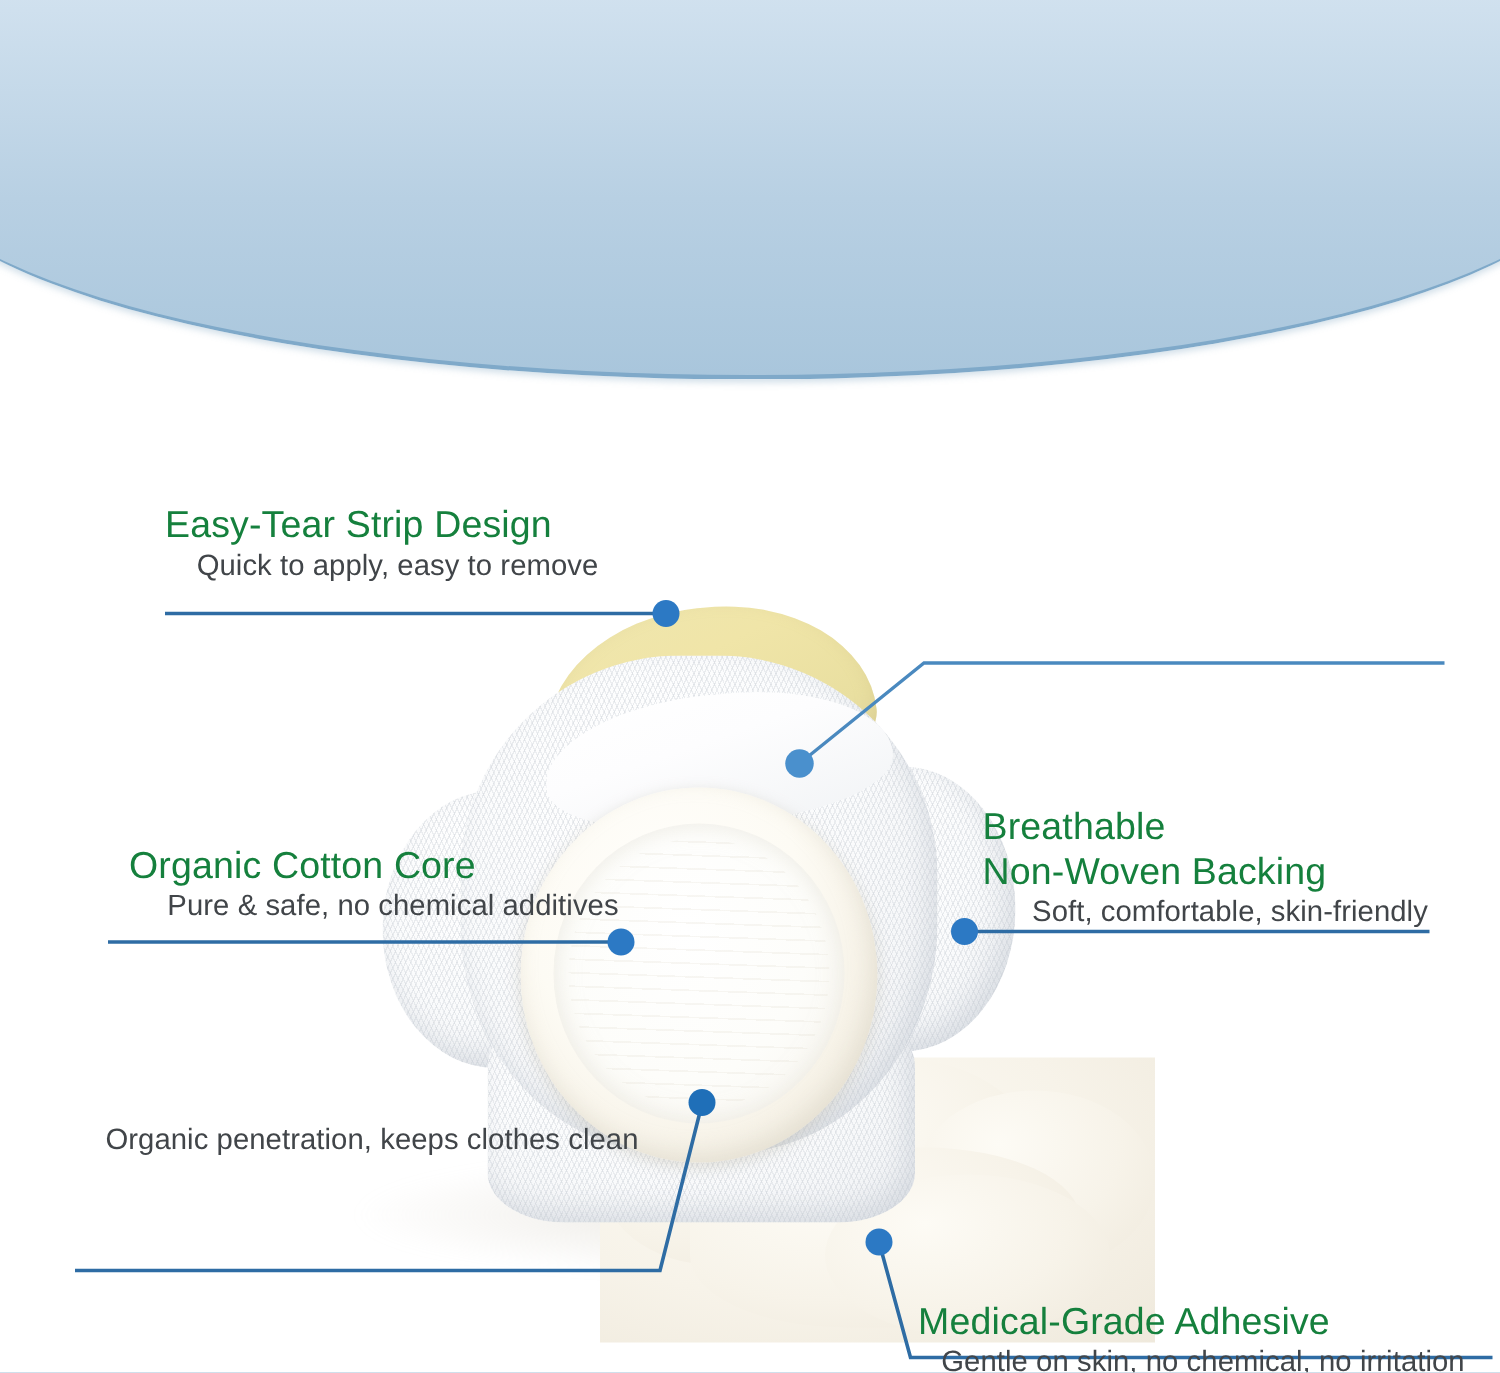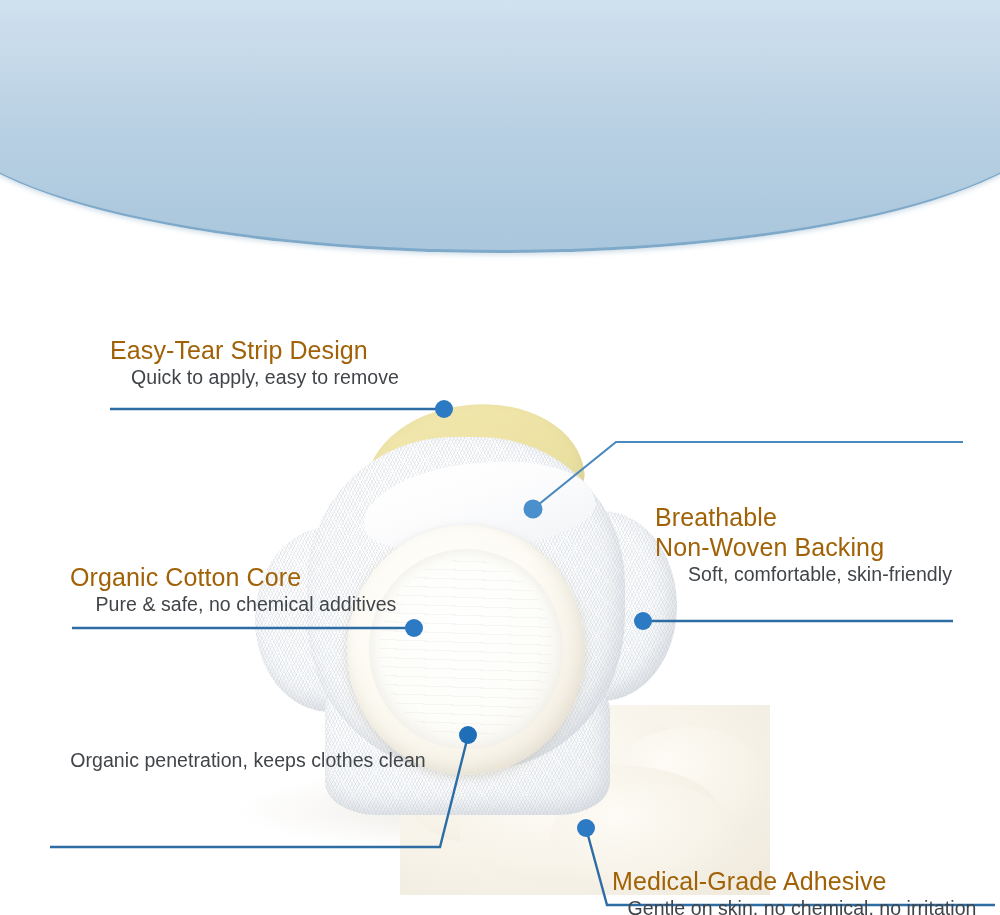--- a/index.html
+++ b/index.html
@@ -91,21 +91,21 @@
 
   .ground-shadow{
     position:absolute;left:240px;top:520px;width:520px;height:80px;
     background:radial-gradient(ellipse at 50% 50%, rgba(205,198,183,.40) 0%, rgba(205,198,183,0) 72%);
     filter:blur(5px);
   }
 
   
   .callout{position:absolute;}
   .c-title{
-    color:#a16207;
+    color:#15803d;
     font-size:25px;
     line-height:30px;
     font-weight:400;
     white-space:pre-line;
     letter-spacing:.1px;
   }
   .c-sub{
     color:#414549;
     font-size:19.5px;
     line-height:25px;
@@ -113,22 +113,22 @@
     letter-spacing:.05px;
     text-align:center;
   }
   .ta-left{text-align:left;}
 
   .leader{position:absolute;overflow:visible;pointer-events:none;}
 
   
   #co-easytear{left:110px;top:335px;width:310px;}
   #co-foam   {left:628px;top:370px;width:350px;}
-  #co-cotton {left:70px; top:562px;width:352px;}
-  #co-breath {left:655px;top:502px;width:330px;}
+  #co-cotton {left:86px; top:562px;width:352px;}
+  #co-breath {left:655px;top:536px;width:330px;}
   #co-tpu    {left:48px; top:748px;width:400px;}
   #co-adh    {left:612px;top:856px;width:380px;margin-top:10px;}
 </style>
 </head>
 <body>
 
 <div id="stage">
 
   <div class="banner-wrap">
     <div class="banner-inner">

